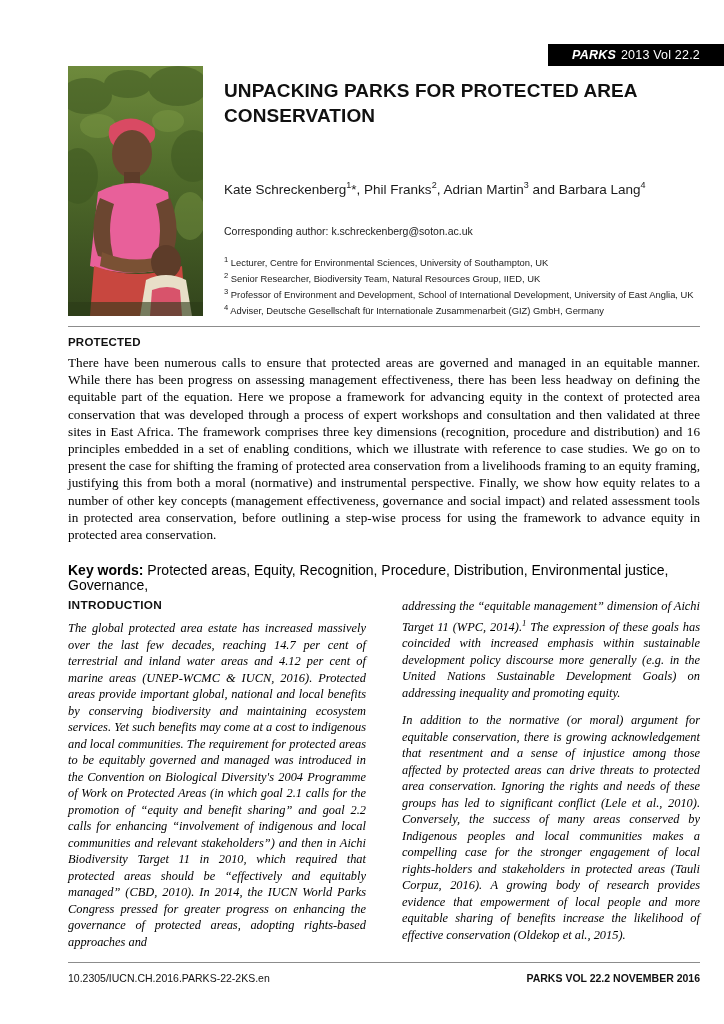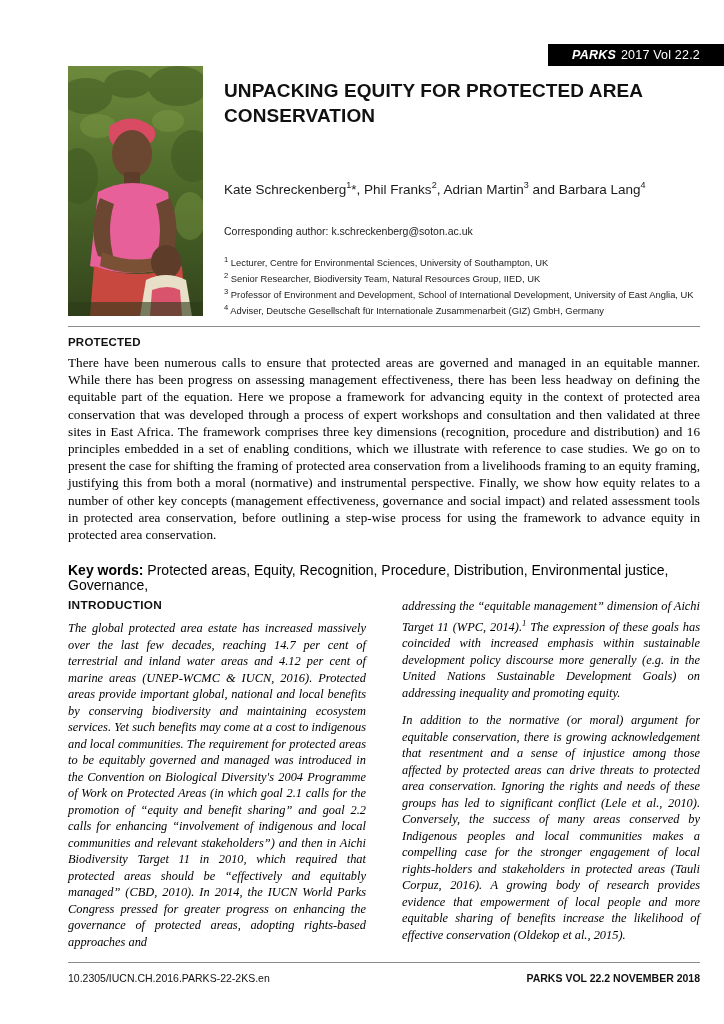--- a/index.html
+++ b/index.html
@@ -177,21 +177,21 @@
   }
   .footer .right { font-weight: bold; }
 </style>
 </head>
 <body>
 
 <div class="page">
 
   <div class="header-bar">
     <span class="parks-word">PARKS</span>
-    <span>2017 Vol 22.2</span>
+    <span>2013 Vol 22.2</span>
   </div>
 
   <div class="photo">
     <svg width="135" height="250" viewBox="0 0 135 250" xmlns="http://www.w3.org/2000/svg">
       <defs>
         <linearGradient id="bgGrad" x1="0" y1="0" x2="0" y2="1">
           <stop offset="0%" stop-color="#6e8a3c"></stop>
           <stop offset="45%" stop-color="#4f6a2a"></stop>
           <stop offset="100%" stop-color="#32441c"></stop>
         </linearGradient>
@@ -233,21 +233,21 @@
         <ellipse cx="98" cy="196" rx="15" ry="17" fill="#5d3c29"></ellipse>
         <path d="M78 214 q20 -10 40 0 l6 36 l-52 0z" fill="#e8dfc8"></path>
         <path d="M84 224 q16 -6 28 0 l2 26 l-32 0z" fill="#d8536b"></path>
       </g>
 
       <rect x="0" y="236" width="135" height="14" fill="#2c3a18" opacity="0.6"></rect>
     </svg>
   </div>
 
   <div class="title-block">
-    <h1 class="paper-title">UNPACKING EQUITY FOR PROTECTED AREA CONSERVATION</h1>
+    <h1 class="paper-title">UNPACKING PARKS FOR PROTECTED AREA CONSERVATION</h1>
     <div class="authors">Kate Schreckenberg<sup>1</sup>*, Phil Franks<sup>2</sup>, Adrian Martin<sup>3</sup> and Barbara Lang<sup>4</sup></div>
     <div class="corresponding">Corresponding author: k.schreckenberg@soton.ac.uk</div>
     <div class="affiliations"><sup>1</sup> Lecturer, Centre for Environmental Sciences, University of Southampton, UK<br><sup>2</sup> Senior Researcher, Biodiversity Team, Natural Resources Group, IIED, UK<br><sup>3</sup> Professor of Environment and Development, School of International Development, University of East Anglia, UK<br><sup>4</sup> Adviser, Deutsche Gesellschaft für Internationale Zusammenarbeit (GIZ) GmbH, Germany</div>
   </div>
 
   <div class="rule rule-top"></div>
 
   <div class="abstract-wrap">
     <div class="section-head">PROTECTED</div>
     <p class="abstract-text">There have been numerous calls to ensure that protected areas are governed and managed in an equitable manner. While there has been progress on assessing management effectiveness, there has been less headway on defining the equitable part of the equation. Here we propose a framework for advancing equity in the context of protected area conservation that was developed through a process of expert workshops and consultation and then validated at three sites in East Africa. The framework comprises three key dimensions (recognition, procedure and distribution) and 16 principles embedded in a set of enabling conditions, which we illustrate with reference to case studies. We go on to present the case for shifting the framing of protected area conservation from a livelihoods framing to an equity framing, justifying this from both a moral (normative) and instrumental perspective. Finally, we show how equity relates to a number of other key concepts (management effectiveness, governance and social impact) and related assessment tools in protected area conservation, before outlining a step-wise process for using the framework to advance equity in protected area conservation.</p>
@@ -266,16 +266,16 @@
     <div class="col col-right">
       <p>addressing the “equitable management” dimension of Aichi Target 11 (WPC, 2014).<sup>1</sup> The expression of these goals has coincided with increased emphasis within sustainable development policy discourse more generally (e.g. in the United Nations Sustainable Development Goals) on addressing inequality and promoting equity.</p>
       <p>In addition to the normative (or moral) argument for equitable conservation, there is growing acknowledgement that resentment and a sense of injustice among those affected by protected areas can drive threats to protected area conservation. Ignoring the rights and needs of these groups has led to significant conflict (Lele et al., 2010). Conversely, the success of many areas conserved by Indigenous peoples and local communities makes a compelling case for the stronger engagement of local rights-holders and stakeholders in protected areas (Tauli Corpuz, 2016). A growing body of research provides evidence that empowerment of local people and more equitable sharing of benefits increase the likelihood of effective conservation (Oldekop et al., 2015).</p>
     </div>
   </div>
 
   <div class="rule rule-bottom"></div>
 
   <div class="footer">
     <span class="left">10.2305/IUCN.CH.2016.PARKS-22-2KS.en</span>
-    <span class="right">PARKS VOL 22.2 NOVEMBER 2018</span>
+    <span class="right">PARKS VOL 22.2 NOVEMBER 2016</span>
   </div>
 
 </div>
 
 </body></html>

